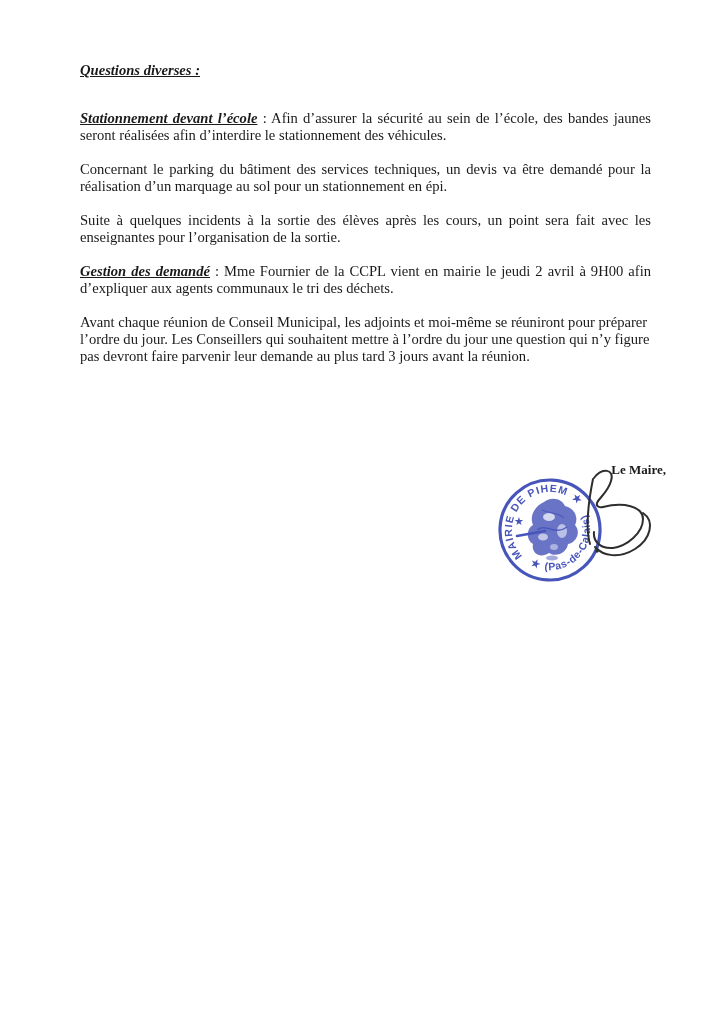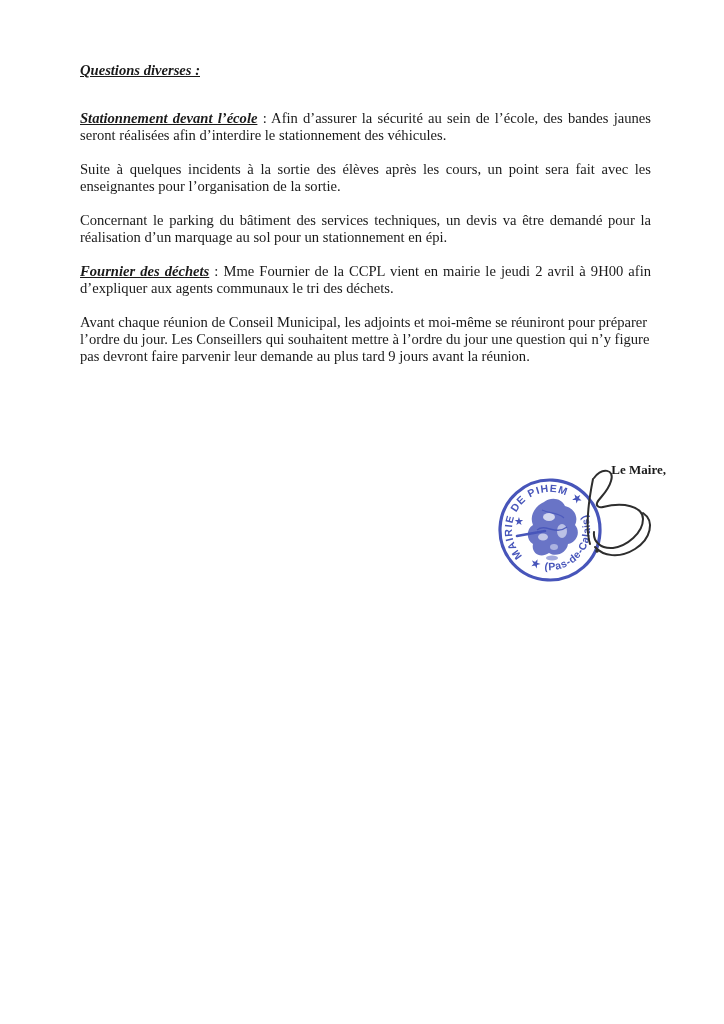--- a/index.html
+++ b/index.html
@@ -57,30 +57,30 @@
 <body>
 
 <div class="page">
 
   <div class="content">
 
     <div class="heading">Questions diverses :</div>
 
     <p class="para justify"><span class="lead">Stationnement devant l’école</span><span> : </span><span>Afin d’assurer la sécurité au sein de l’école, des bandes jaunes seront réalisées afin d’interdire le stationnement des véhicules.</span></p>
 
+    <p class="para justify">Concernant le parking du bâtiment des services techniques, un devis va être demandé pour la réalisation d’un marquage au sol pour un stationnement en épi.</p>
+
     <p class="para justify">Suite à quelques incidents à la sortie des élèves après les cours, un point sera fait avec les enseignantes pour l’organisation de la sortie.</p>
 
-    <p class="para justify">Concernant le parking du bâtiment des services techniques, un devis va être demandé pour la réalisation d’un marquage au sol pour un stationnement en épi.</p>
-
-    <p class="para justify"><span class="lead">Fournier des déchets</span><span> : </span><span>Mme Fournier de la CCPL vient en mairie le jeudi 2 avril à 9H00 afin d’expliquer aux agents communaux le tri des déchets.</span></p>
+    <p class="para justify"><span class="lead">Gestion des demandé</span><span> : </span><span>Mme Fournier de la CCPL vient en mairie le jeudi 2 avril à 9H00 afin d’expliquer aux agents communaux le tri des déchets.</span></p>
 
 
     <p class="para prelines">Avant chaque réunion de Conseil Municipal, les adjoints et moi-même se réuniront pour préparer
 l’ordre du jour. Les Conseillers qui souhaitent mettre à l’ordre du jour une question qui n’y figure
-pas devront faire parvenir leur demande au plus tard 9 jours avant la réunion.</p>
+pas devront faire parvenir leur demande au plus tard 3 jours avant la réunion.</p>
 
   </div>
 
   <div class="closing">Le Maire,</div>
 
   <svg class="stamp" width="124" height="124" viewBox="0 0 124 124">
     <g transform="rotate(-42 62 62)">
       <circle cx="62" cy="62" r="50" fill="none" stroke-width="3.2" stroke="#3a49b5"></circle>
       <defs>
         <path id="stamp-top-arc" d="M 24,62 A 38,38 0 1 1 100,62" fill="none"></path>

